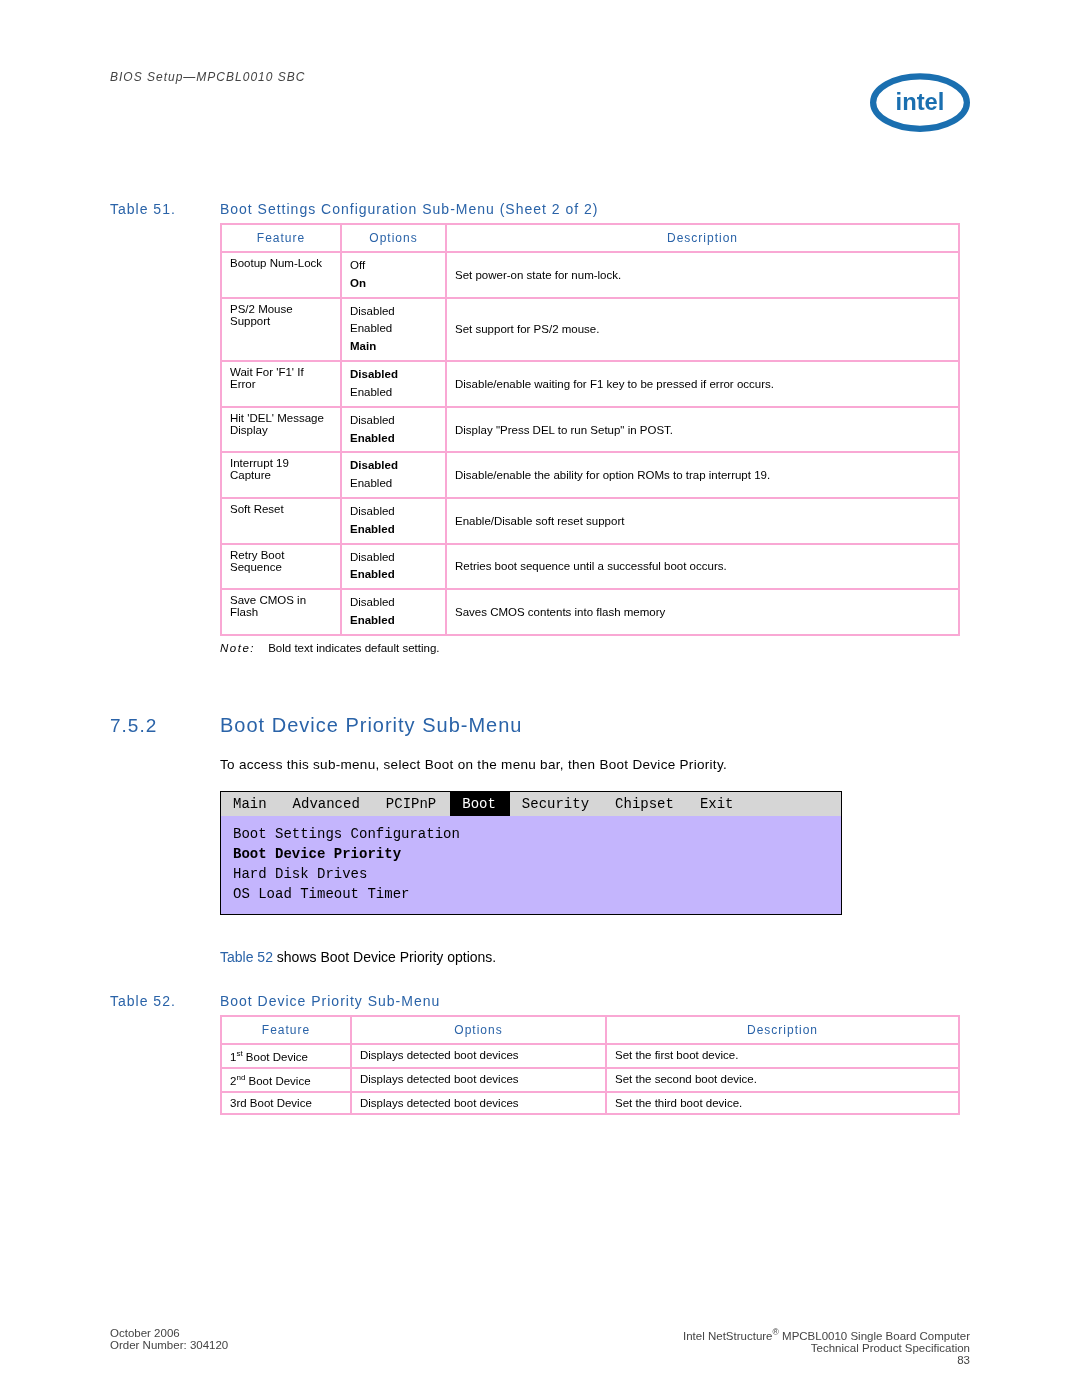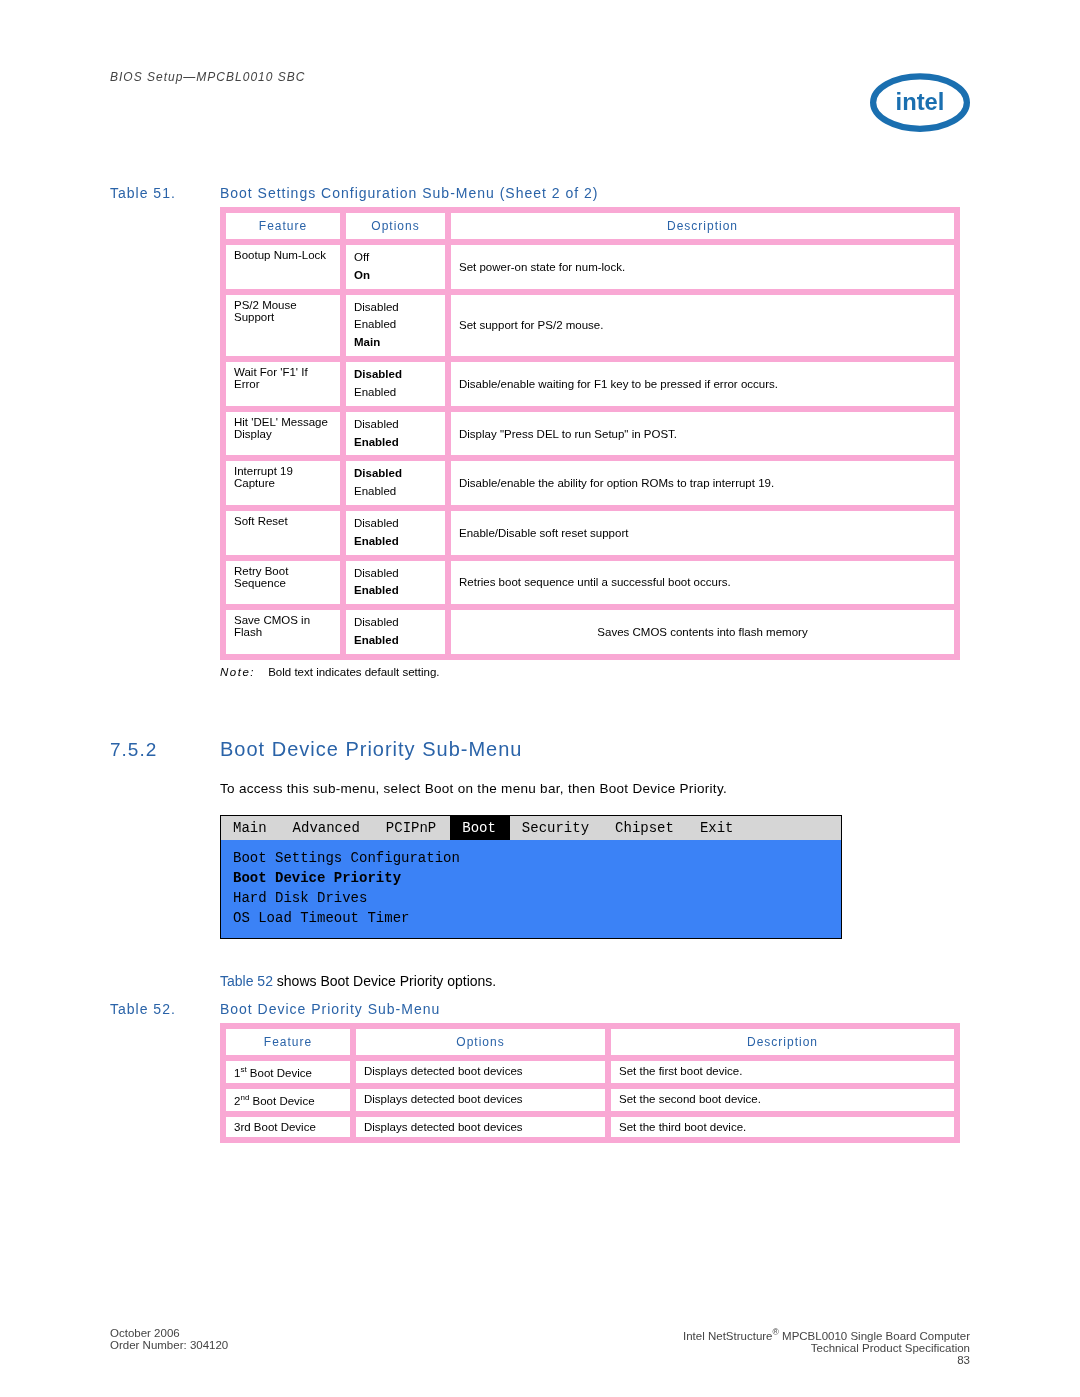--- a/index.html
+++ b/index.html
@@ -4,42 +4,42 @@
 <style>
   html,body{margin:0;padding:0;background:#fff;color:#000;
     font-family:Verdana,Geneva,sans-serif;font-size:12px;}
   .page{width:1080px;height:1397px;box-sizing:border-box;
     padding:70px 110px 40px 110px;position:relative;}
   .hdr{display:flex;justify-content:space-between;align-items:flex-start;
     margin-bottom:50px;}
   .hdr-title{font-style:italic;letter-spacing:1px;font-size:12px;color:#444;}
   .logo{width:100px;height:65px;}
   .caption{color:#2a63a8;letter-spacing:1px;font-size:14px;margin:10px 0 6px 0;}
-  .cap-num{display:inline-block;width:105px;}
+  .cap-num{display:inline-block;width:105px;margin-top:16px;}
   table.opt{border-collapse:collapse;width:740px;margin-left:110px;
     font-size:11.5px;}
-  table.opt th,table.opt td{border:6px solid #f9a8d4;padding:4px 8px;
+  table.opt th,table.opt td{border:2px solid #f9a8d4;padding:4px 8px;
     text-align:left;vertical-align:top;}
   table.opt th{color:#2a63a8;font-weight:normal;letter-spacing:1px;
     text-align:center;font-size:12px;padding:6px 8px;}
   .opts-cell{line-height:1.55;margin-left:12px;}
   .opts-cell .def{font-weight:bold;}
   .note{font-size:11.5px;margin:6px 0 0 110px;}
   .note-label{font-style:italic;letter-spacing:1.5px;margin-right:10px;}
   .sec-head{display:flex;align-items:baseline;color:#2a63a8;
     letter-spacing:1px;font-size:20px;margin:60px 0 18px 0;}
   .sec-num{width:110px;font-size:19px;}
   .body-p{margin-left:110px;font-size:13.5px;letter-spacing:.3px;
     line-height:1.5;margin-top:6px;margin-bottom:16px;}
   .bios-box{margin-left:110px;border:1px solid #000;width:620px;
     font-family:"Courier New",monospace;font-size:14px;}
   .bios-tabs{display:flex;background:#d6d6d6;}
   .bios-tabs div{padding:4px 14px 4px 12px;}
   .bios-tabs .sel{background:#000;color:#fff;}
-  .bios-list{padding:8px 12px 10px 12px;background:#3b82f6;}
+  .bios-list{padding:8px 12px 10px 12px;background:#c4b5fd;}
   .bios-list div{padding:2px 0;}
   .bios-list .hl{font-weight:bold;}
   .ref{margin:34px 0 12px 110px;font-size:14px;}
   .ref-link{color:#2a63a8;}
   sup{font-size:.7em;}
   .footer{position:absolute;left:110px;right:110px;bottom:31px;
     display:flex;justify-content:space-between;font-size:11.5px;
     color:#444;}
   .footer .right{text-align:right;}
   .reg{font-size:.75em;vertical-align:super;}
@@ -106,21 +106,21 @@
           <td style="vertical-align: middle;">Enable/Disable soft reset support</td>
         </tr>
         <tr>
           <td>Retry Boot Sequence</td>
           <td class="opts-cell"><span>Disabled</span><br><span class="def">Enabled</span></td>
           <td style="vertical-align: middle;">Retries boot sequence until a successful boot occurs.</td>
         </tr>
         <tr>
           <td>Save CMOS in Flash</td>
           <td class="opts-cell"><span>Disabled</span><br><span class="def">Enabled</span></td>
-          <td style="vertical-align: middle; text-align: center;">Saves CMOS contents into flash memory</td>
+          <td style="vertical-align: middle;">Saves CMOS contents into flash memory</td>
         </tr>
       </tbody>
 </table>
 <div class="note">
   <span class="note-label">Note:</span>
   <span>Bold text indicates default setting.</span>
 </div>
 
 <div class="sec-head">
   <span class="sec-num">7.5.2</span>

